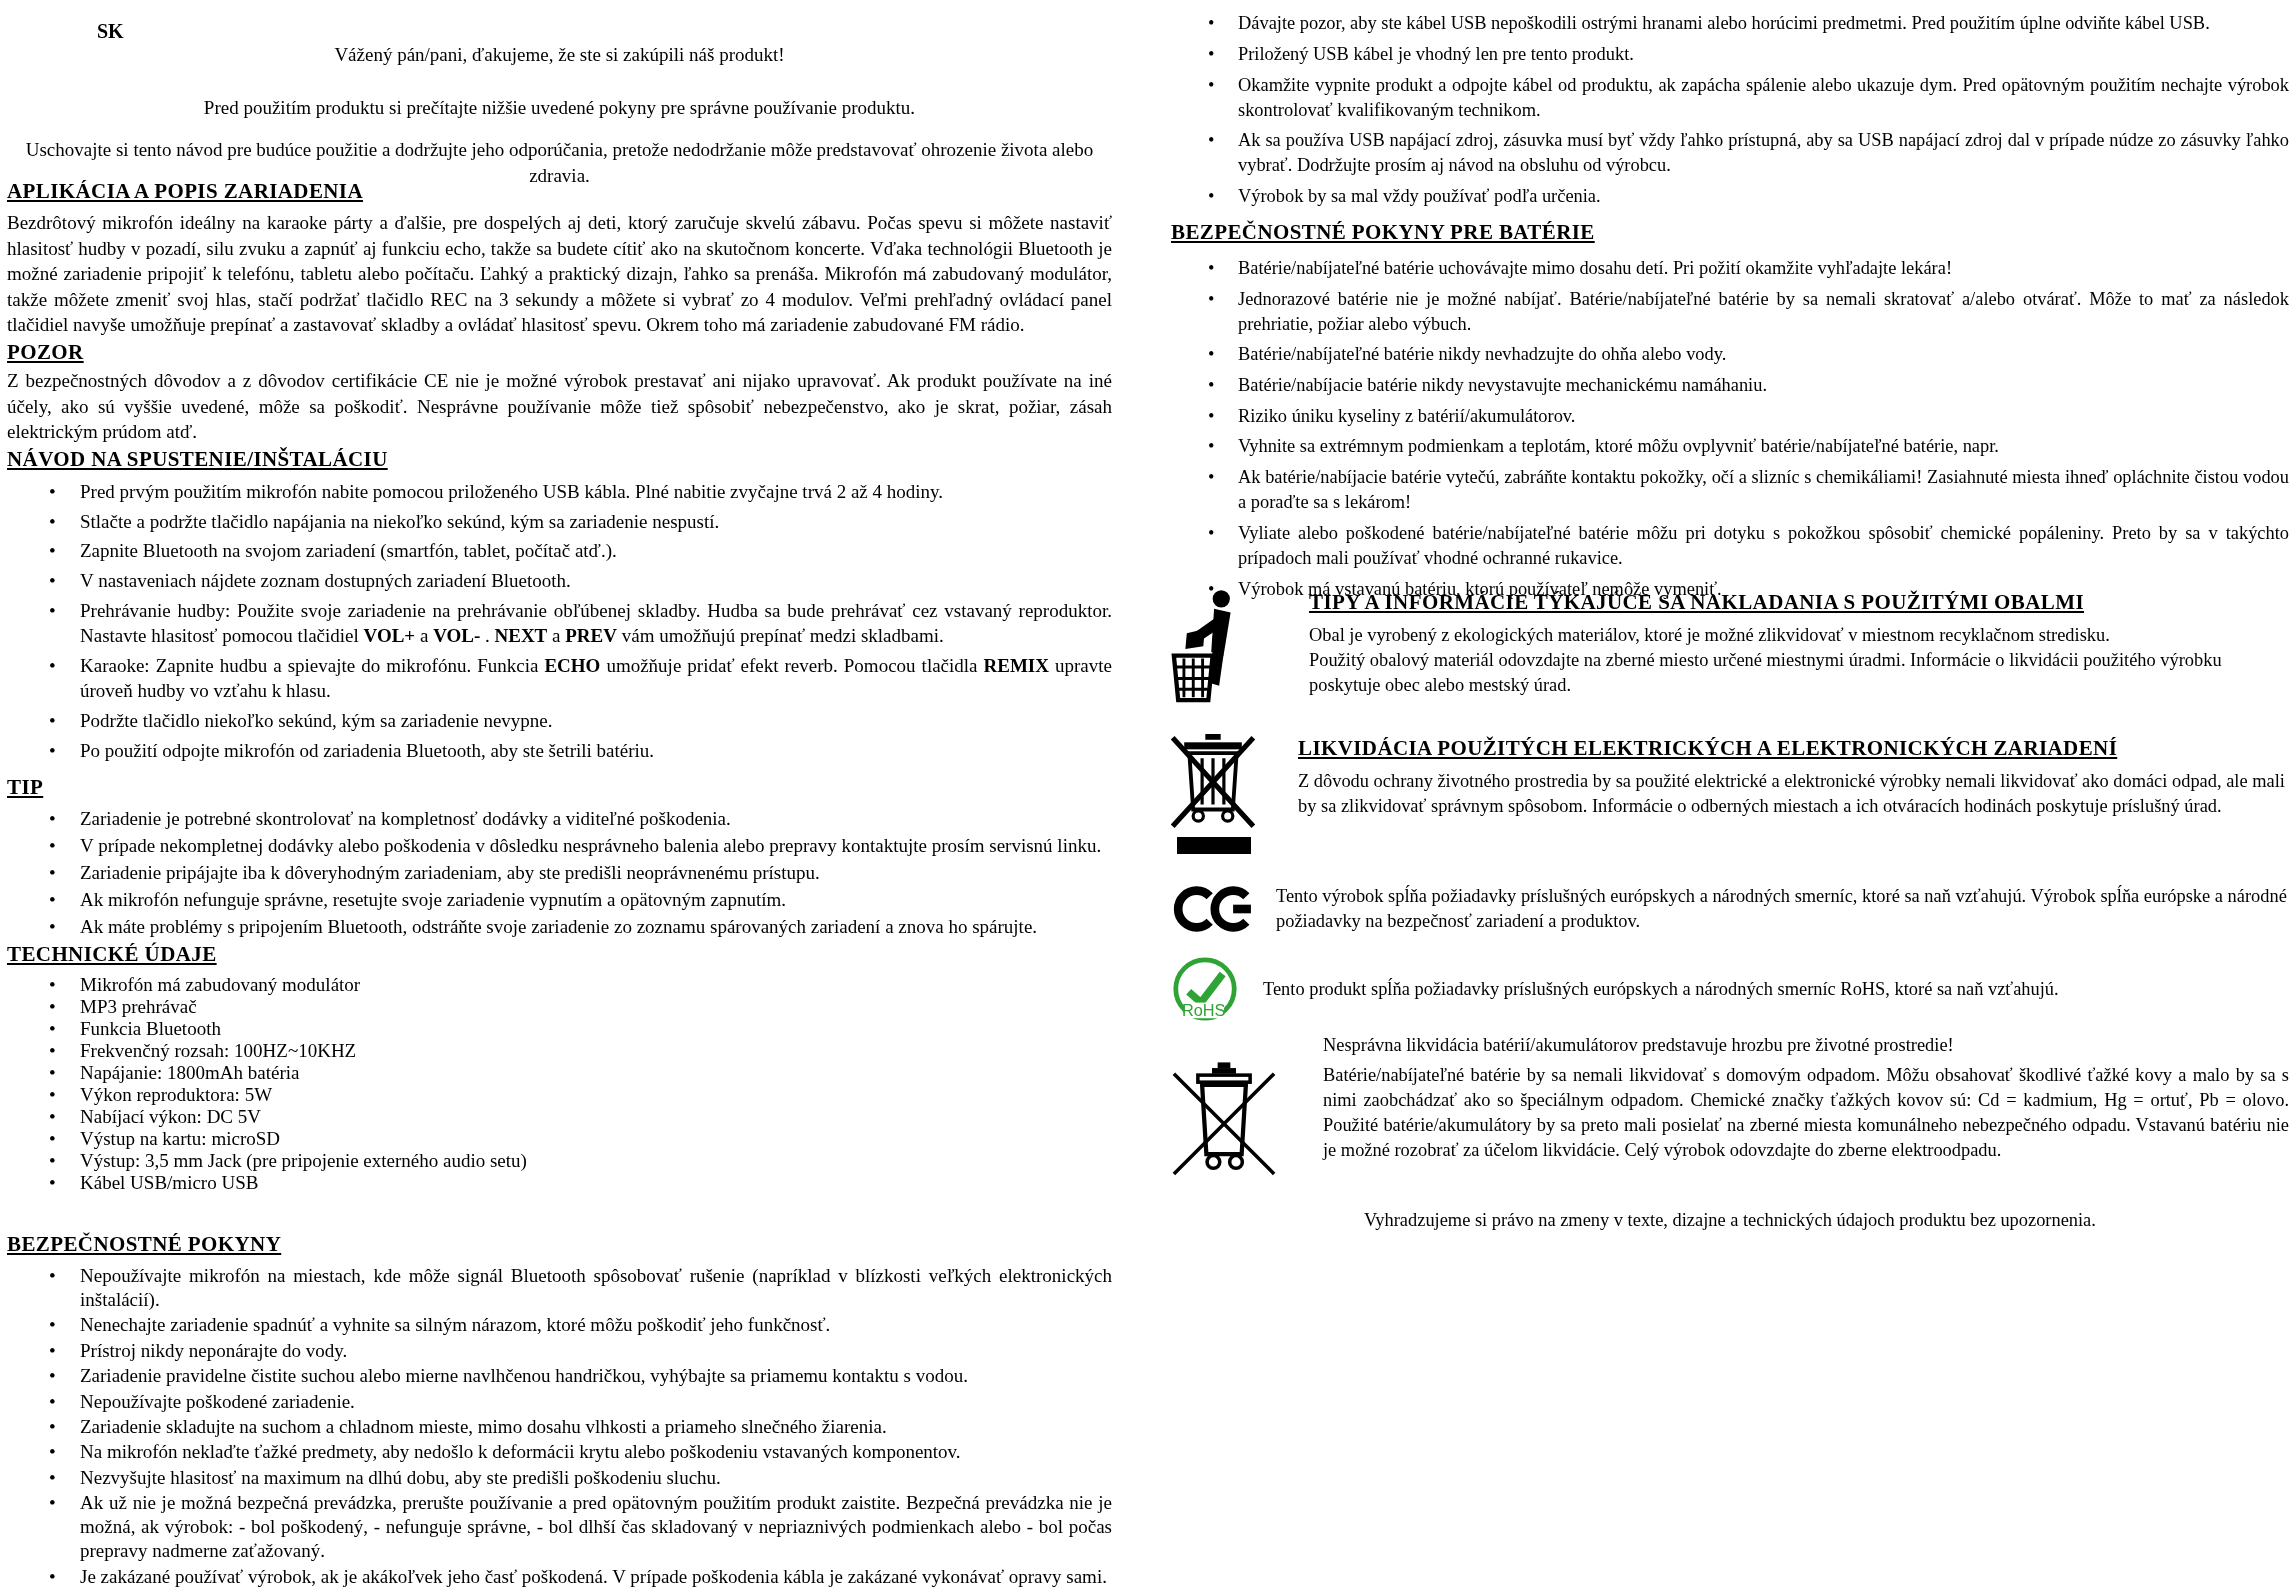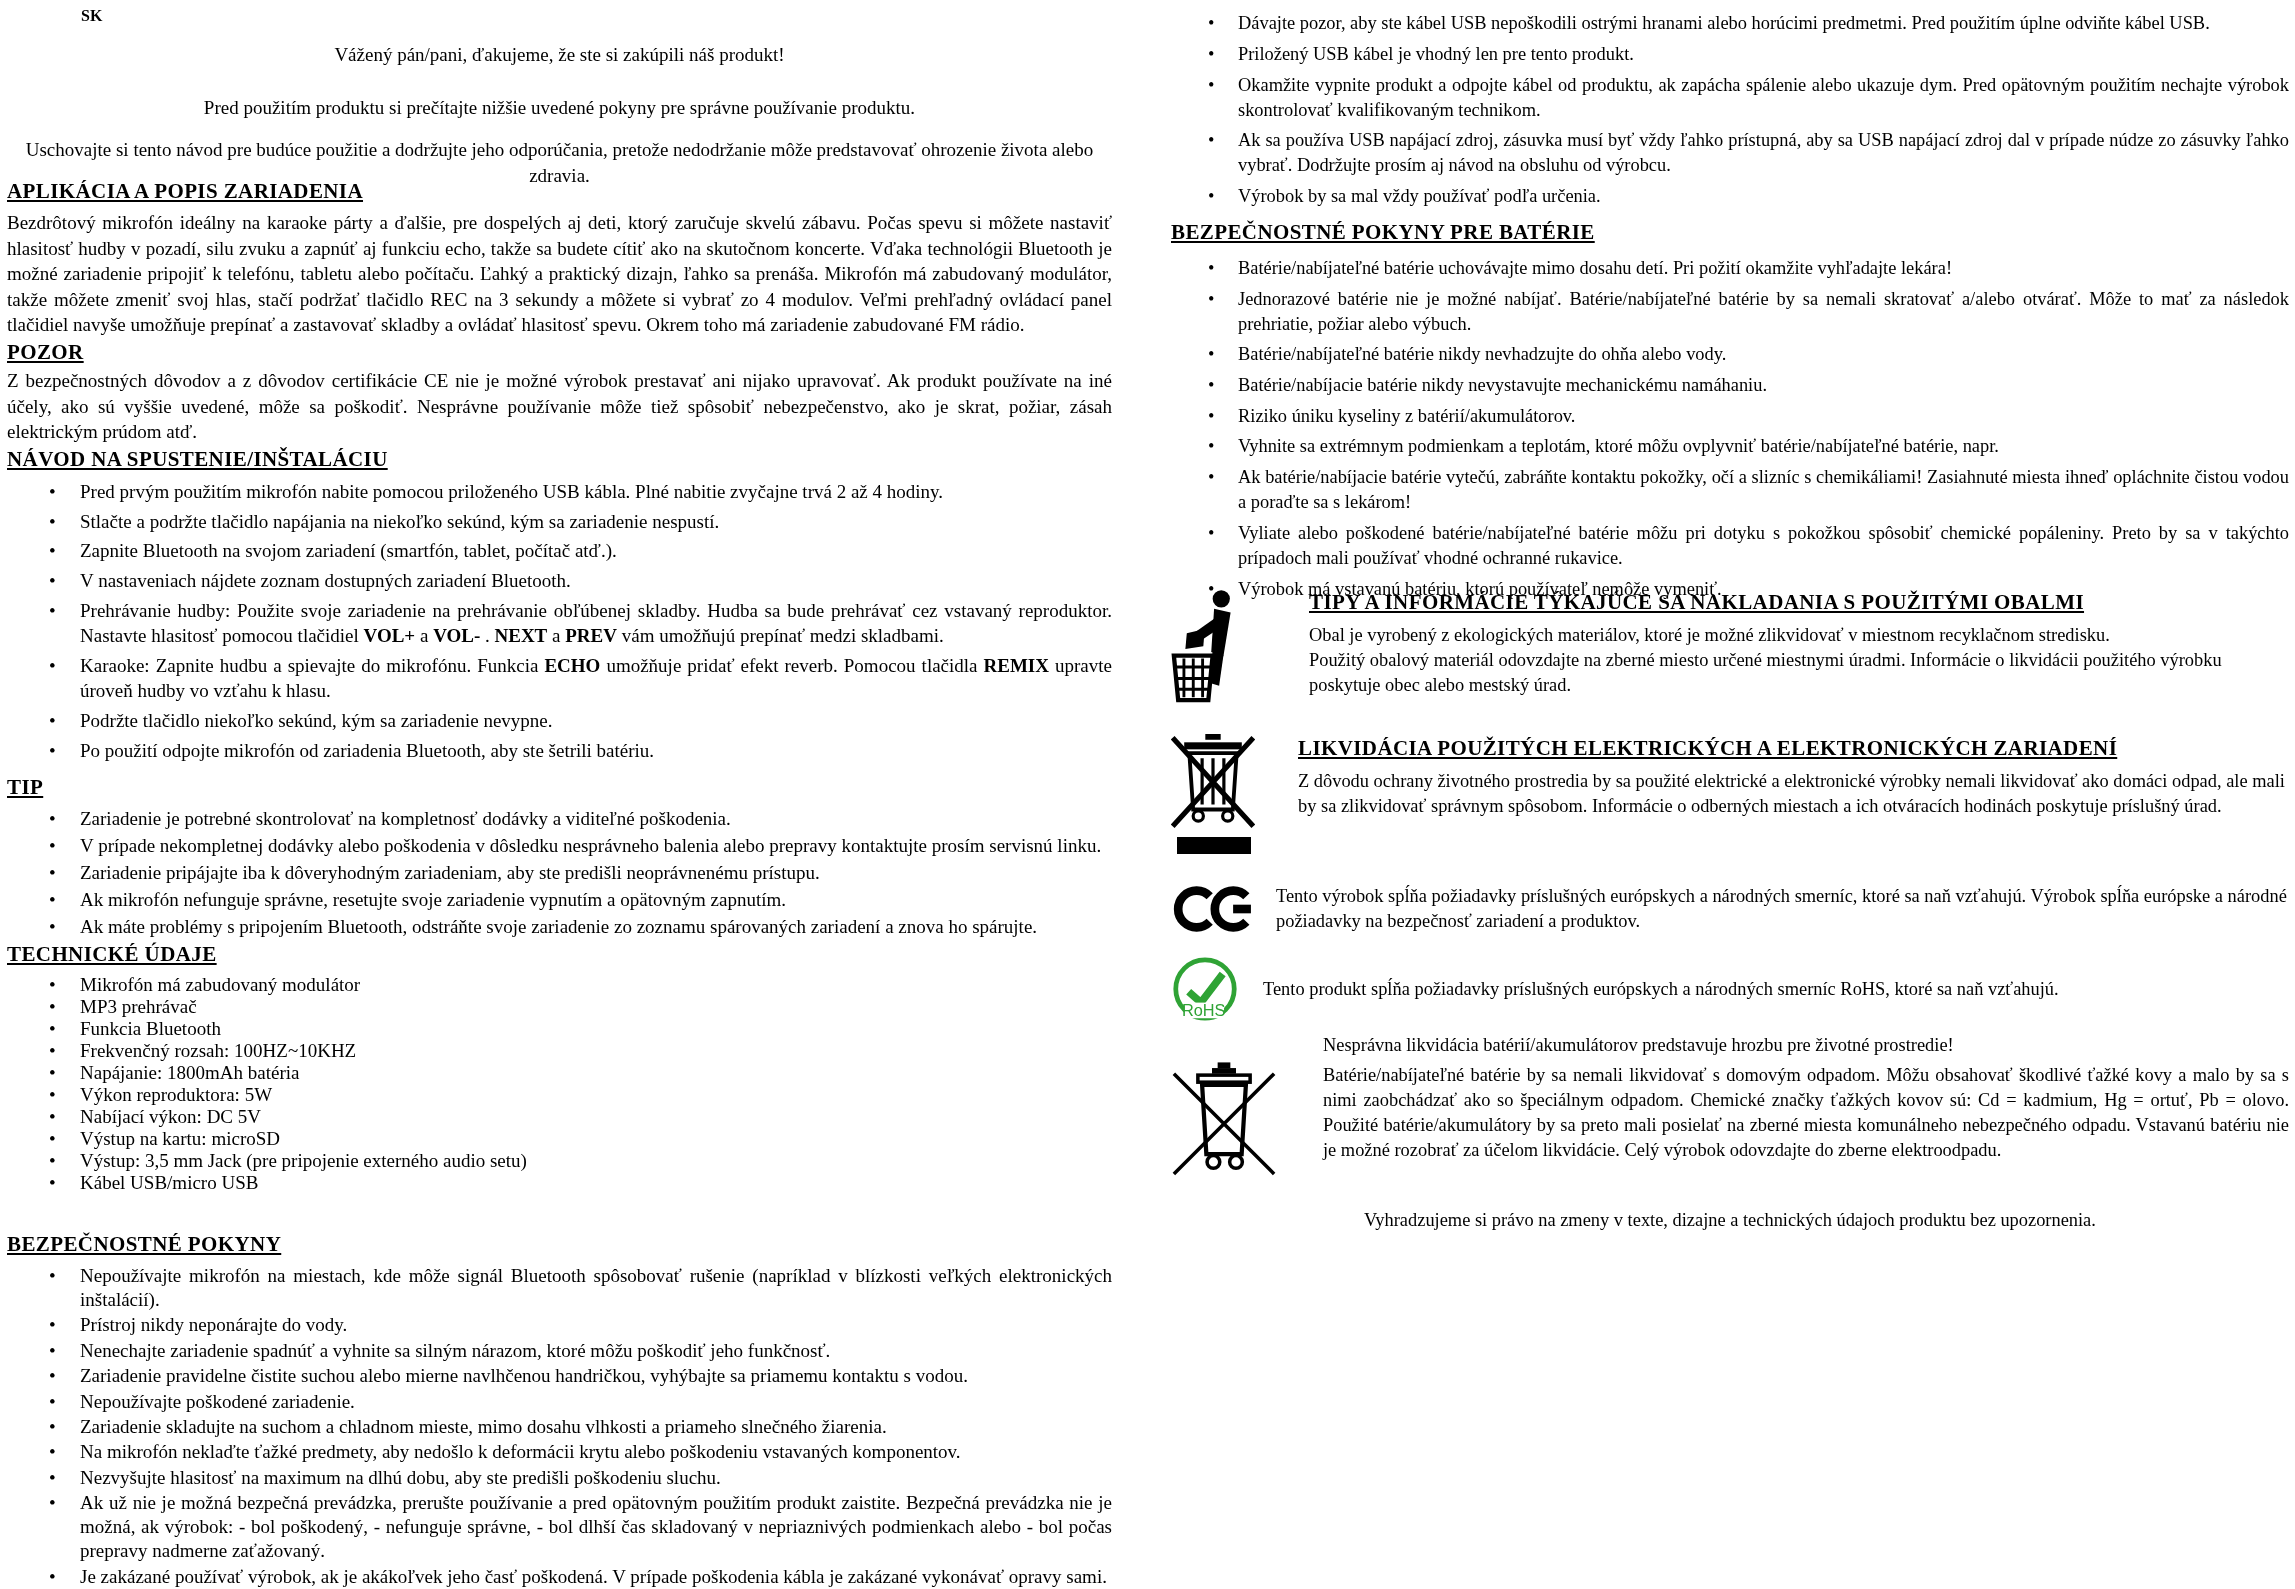--- a/index.html
+++ b/index.html
@@ -10,21 +10,21 @@
     font-size:19px;line-height:25.5px;
   }
   .col{position:absolute;top:0;height:1589px;}
   .col-left{left:7px;width:1105px;}
   .col-right{left:1171px;width:1118px;font-size:18.4px;line-height:25px;}
   .abs{position:absolute;left:0;right:0;}
   .heading{
     font-weight:bold;text-decoration:underline;font-size:21px;line-height:28px;
     margin:0;letter-spacing:0.4px;
   }
-  .sk-tag{font-weight:bold;font-size:16px;margin:0;position:absolute;top:2.8px;left:74px;}
+  .sk-tag{font-weight:bold;font-size:20px;margin:16px;position:absolute;top:2.8px;left:74px;}
   p{margin:0;}
   .center{text-align:center;}
   .just{text-align:justify;}
   ul.bullets{list-style:none;margin:0;padding:0;}
   ul.bullets li{position:relative;padding-left:73px;text-align:justify;margin:0 0 4.2px 0;}
   ul.bullets li::before{content:"•";position:absolute;left:42px;top:0;}
   .col-right ul.bullets li{padding-left:67px;margin-bottom:5.7px;}
   .col-right ul.bullets li::before{left:37px;}
   ul.tight li{margin-bottom:0;line-height:22px;}
   ul.mid li{margin-bottom:1.4px;}
@@ -91,22 +91,22 @@
     <li>Výkon reproduktora: 5W</li>
     <li>Nabíjací výkon: DC 5V</li>
     <li>Výstup na kartu: microSD</li>
     <li>Výstup: 3,5 mm Jack (pre pripojenie externého audio setu)</li>
     <li>Kábel USB/micro USB</li>
   </ul>
 
   <h2 class="abs heading" style="top:1230px;">BEZPEČNOSTNÉ POKYNY</h2>
   <ul class="abs bullets safety" style="top:1264px;">
     <li>Nepoužívajte mikrofón na miestach, kde môže signál Bluetooth spôsobovať rušenie (napríklad v blízkosti veľkých elektronických inštalácií).</li>
+    <li>Nenechajte zariadenie spadnúť a vyhnite sa silným nárazom, ktoré môžu poškodiť jeho funkčnosť.</li>
     <li>Prístroj nikdy neponárajte do vody.</li>
-    <li>Nenechajte zariadenie spadnúť a vyhnite sa silným nárazom, ktoré môžu poškodiť jeho funkčnosť.</li>
     <li>Zariadenie pravidelne čistite suchou alebo mierne navlhčenou handričkou, vyhýbajte sa priamemu kontaktu s vodou.</li>
     <li>Nepoužívajte poškodené zariadenie.</li>
     <li>Zariadenie skladujte na suchom a chladnom mieste, mimo dosahu vlhkosti a priameho slnečného žiarenia.</li>
     <li>Na mikrofón neklaďte ťažké predmety, aby nedošlo k deformácii krytu alebo poškodeniu vstavaných komponentov.</li>
     <li>Nezvyšujte hlasitosť na maximum na dlhú dobu, aby ste predišli poškodeniu sluchu.</li>
     <li>Ak už nie je možná bezpečná prevádzka, prerušte používanie a pred opätovným použitím produkt zaistite. Bezpečná prevádzka nie je možná, ak výrobok: - bol poškodený, - nefunguje správne, - bol dlhší čas skladovaný v nepriaznivých podmienkach alebo - bol počas prepravy nadmerne zaťažovaný.</li>
     <li>Je zakázané používať výrobok, ak je akákoľvek jeho časť poškodená. V prípade poškodenia kábla je zakázané vykonávať opravy sami.</li>
   </ul>
 </div>
 

